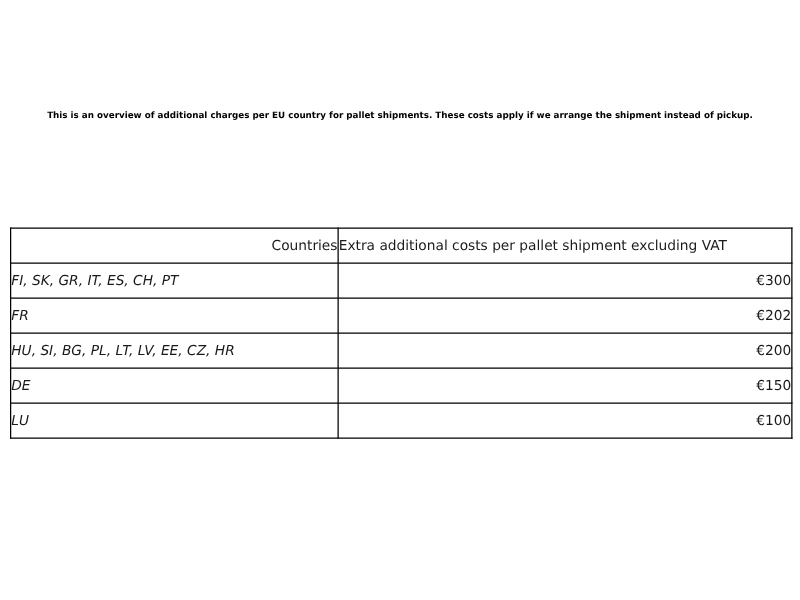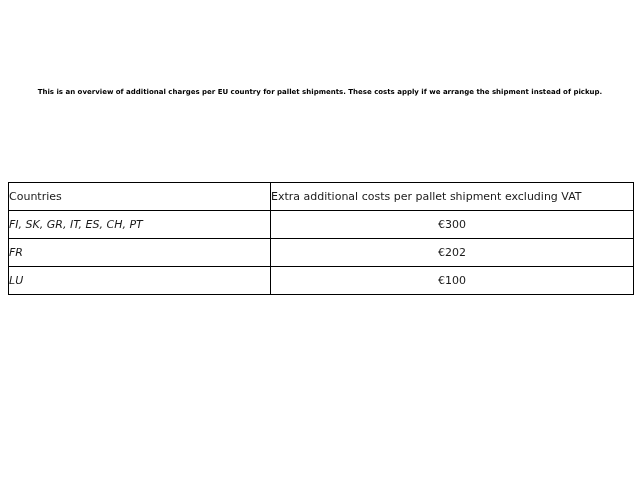--- a/index.html
+++ b/index.html
@@ -43,33 +43,33 @@
     height: 28px;
     box-sizing: border-box;
     font-weight: 400;
     padding: 0;
     vertical-align: middle;
     white-space: nowrap;
     overflow: hidden;
     background: #ffffff;
   }
   th.countries-header {
-    text-align: left;
+    text-align: right;
     margin-top: 11px;
   }
   th.costs-header {
     text-align: left;
   }
   td.countries-cell {
     text-align: left;
     padding-left: 26px;
     font-style: italic;
   }
   td.cost-cell {
-    text-align: center;
+    text-align: right;
     padding-left: 35px;
   }
 </style>
 </head>
 <body>
 
 <div class="canvas">
 
   <div class="intro">This is an overview of additional charges per EU country for pallet shipments. These costs apply if we arrange the shipment instead of pickup.</div>
 
@@ -87,19 +87,27 @@
     <tbody>
       <tr>
         <td class="countries-cell">FI, SK, GR, IT, ES, CH, PT</td>
         <td class="cost-cell">€300</td>
       </tr>
       <tr>
         <td class="countries-cell">FR</td>
         <td class="cost-cell">€202</td>
       </tr>
       <tr>
+        <td class="countries-cell">HU, SI, BG, PL, LT, LV, EE, CZ, HR</td>
+        <td class="cost-cell">€200</td>
+      </tr>
+      <tr>
+        <td class="countries-cell">DE</td>
+        <td class="cost-cell">€150</td>
+      </tr>
+      <tr>
         <td class="countries-cell">LU</td>
         <td class="cost-cell">€100</td>
       </tr>
     </tbody>
   </table>
 
 </div>
 
 </body></html>

